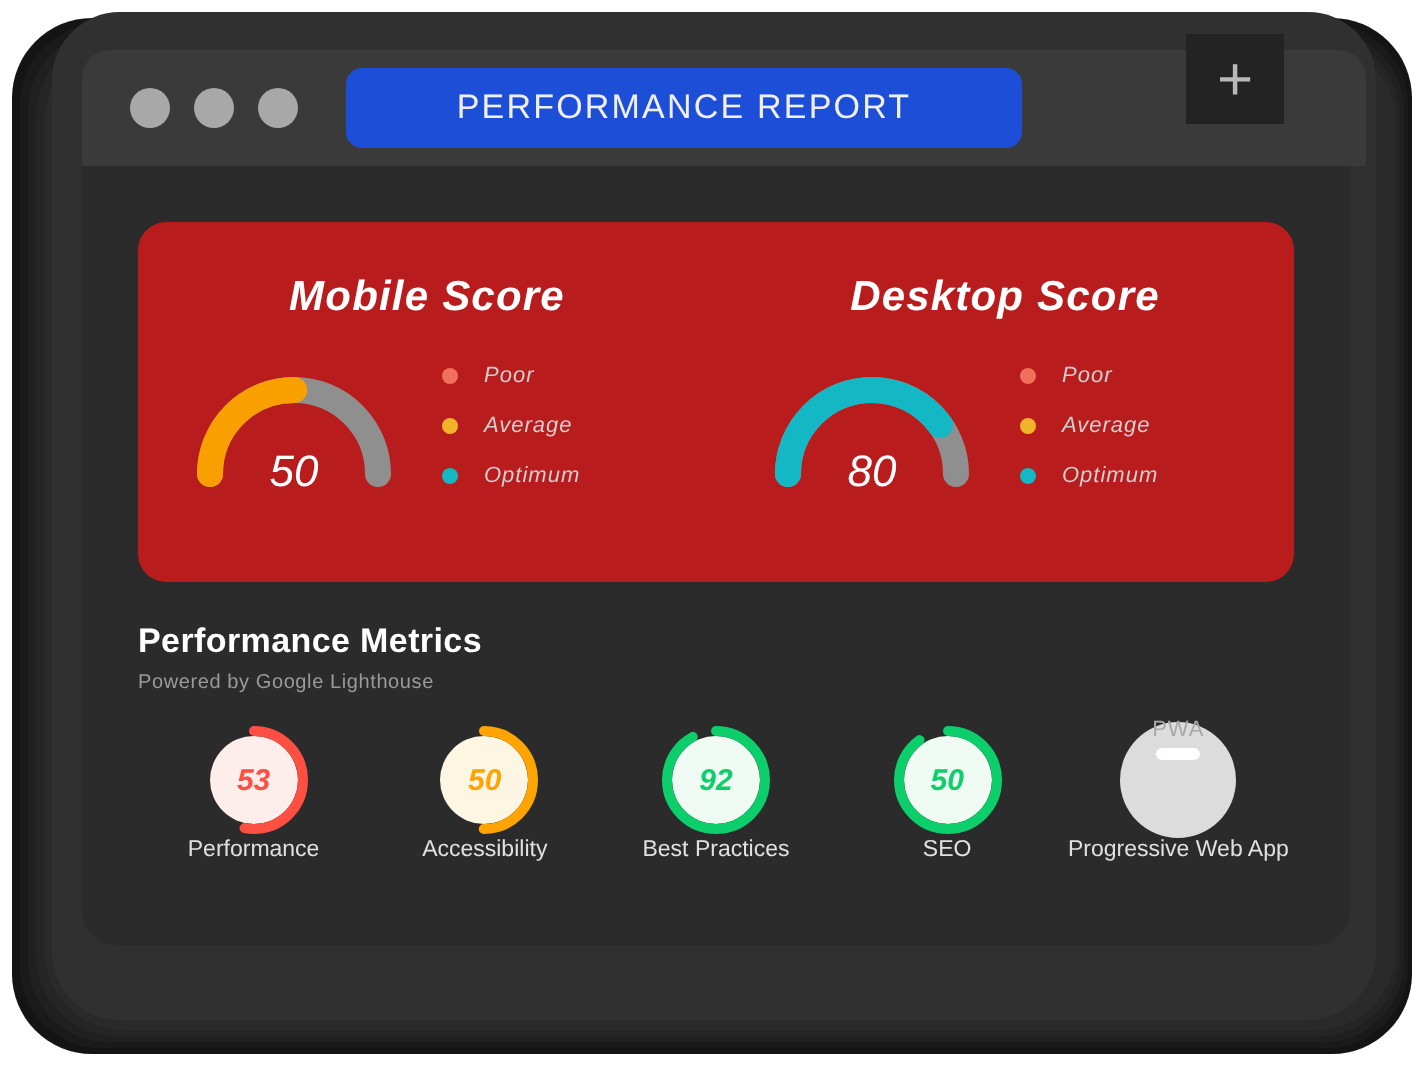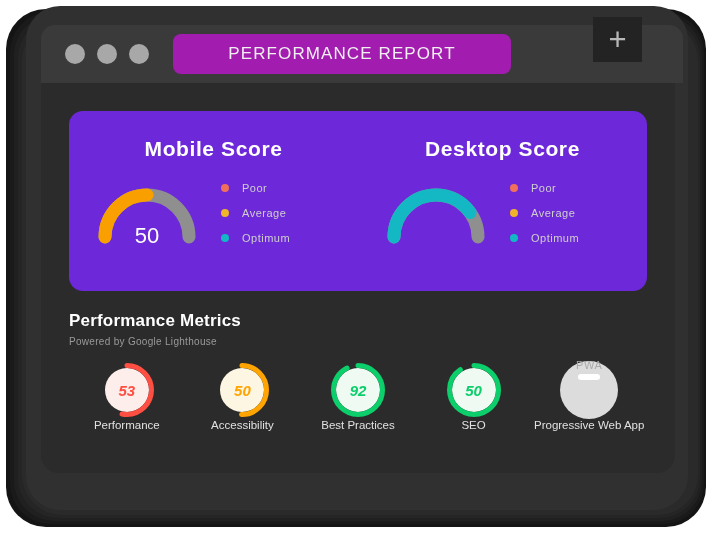--- a/index.html
+++ b/index.html
@@ -62,21 +62,21 @@
     width: 20px; height: 20px;
     border-radius: 50%;
     background: #a8a8a8;
   }
 
   .tab {
     margin-left: 24px;
     width: 338px;
     height: 40px;
     border-radius: 8px;
-    background: #a21caf;
+    background: #1d4ed8;
     display: flex;
     align-items: center;
     justify-content: center;
     color: #f0f0f0;
     font-size: 17px;
     letter-spacing: 1.1px;
     font-weight: 400;
   }
 
   .plus-btn {
@@ -108,23 +108,24 @@
     overflow: hidden;
   }
 
   
   .scores-card {
     position: absolute;
     left: 28px;
     top: 28px;
     width: 578px;
     height: 180px;
-    background: #6d28d9;
+    background: #b91c1c;
     border-radius: 14px;
     display: flex;
+    font-style: italic;
   }
   .score-panel {
     flex: 1;
     position: relative;
   }
   .score-title {
     text-align: center;
     color: #ffffff;
     font-size: 21px;
     font-weight: 600;
@@ -319,20 +320,21 @@
       </div>
 
       <div class="score-panel">
         <div class="score-title">Desktop Score</div>
         <div class="score-row">
           <div class="gauge-wrap">
             <svg width="112" height="72" viewBox="0 0 112 72">
               <path d="M 14 62 A 42 42 0 0 1 98 62" fill="none" stroke="#8f8f8f" stroke-width="13" stroke-linecap="round"></path>
               <path id="desktop-gauge-arc" d="M 14 62 A 42 42 0 0 1 98 62" fill="none" stroke="#14b8c4" stroke-width="13" stroke-linecap="round" stroke-dasharray="105.55751316061706 263.89378290154264"></path>
             </svg>
+            <div class="gauge-value">80</div>
           </div>
           <div class="legend">
             <div class="legend-row">
               <span class="legend-dot" style="background:#f0705c"></span>
               <span class="legend-label">Poor</span>
             </div>
             <div class="legend-row">
               <span class="legend-dot" style="background:#f0b429"></span>
               <span class="legend-label">Average</span>
             </div>

